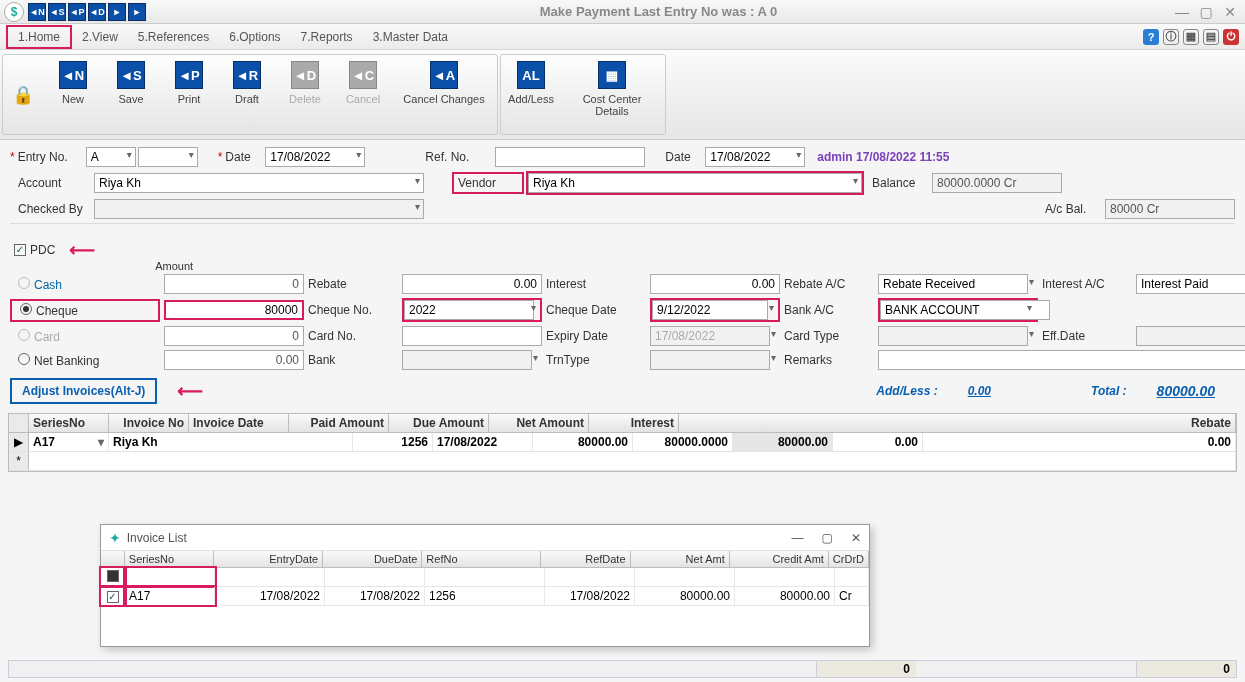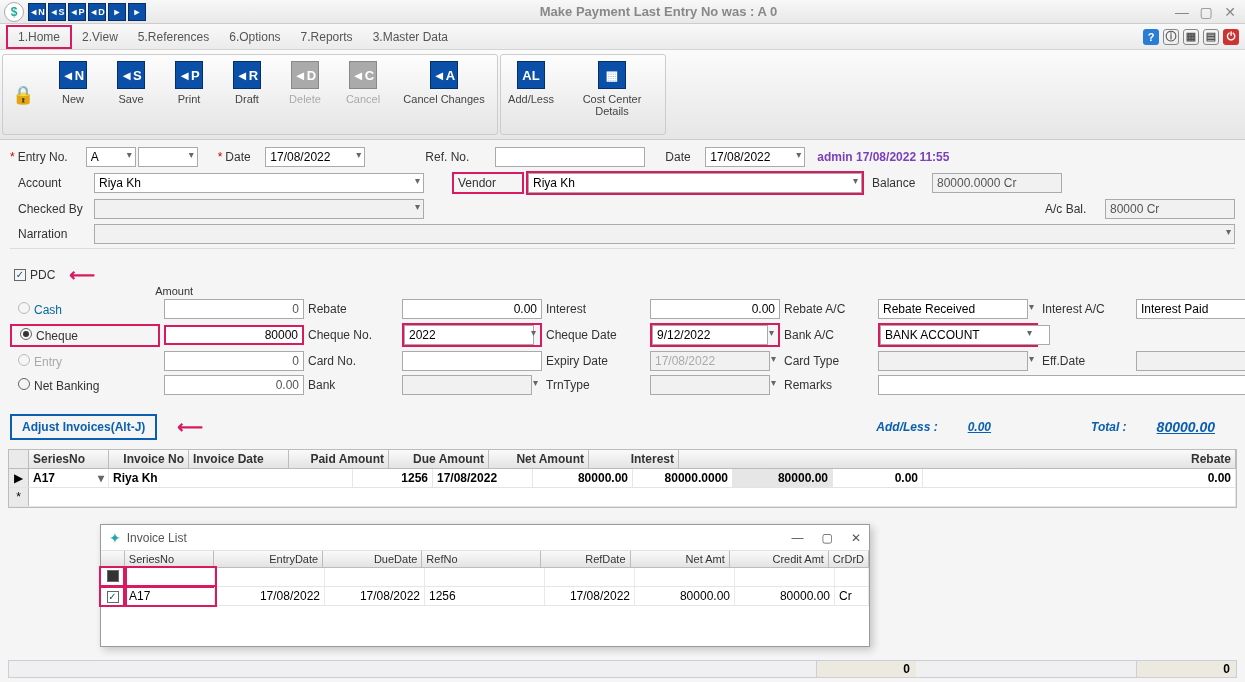--- a/index.html
+++ b/index.html
@@ -197,24 +197,20 @@
   </div>
 
   <div class="frow">
     <span class="lbl" style="width:76px;margin-left:8px">Checked By</span>
     <span class="sel-wrap"><input class="sel ro" style="width: 330px;"></span>
     <span style="flex:1"></span>
     <span class="lbl" style="width:60px">A/c Bal.</span>
     <input class="inp ro" style="width: 130px;" value="80000 Cr">
   </div>
 
-  <div class="frow">
-    <span class="lbl" style="width:76px;margin-left:8px">Narration</span>
-    <span class="sel-wrap" style="flex:1"><input class="sel ro" style="width: 100%;"></span>
-  </div>
 
   <div class="pm-section">
     <div class="frow" style="margin-bottom:0">
       <span class="chk" style="margin-left:4px">✓</span>
       <span class="lbl" style="margin-left:4px">PDC</span>
       <span class="pink-arrow" style="margin-left:14px">⟵</span>
       <span class="amount-hdr" style="margin-left:60px">Amount</span>
     </div>
 
     <div class="pm-table">
@@ -234,42 +230,42 @@
       <input class="pm-inp hl-box" value="80000" style="">
       <span class="pm-cell-lbl">Cheque No.</span>
       <span class="sel-wrap hl-box"><input class="sel" style="width: 130px;" value="2022"></span>
       <span class="pm-cell-lbl">Cheque Date</span>
       <span class="sel-wrap hl-box"><input class="sel" style="width: 116px;" value="9/12/2022"></span>
       <span class="pm-cell-lbl">Bank A/C</span>
       <span class="sel-wrap hl-box"><input class="sel" style="width: 170px;" value="BANK ACCOUNT"></span>
       <span></span>
         <span></span>
 
-      <div class="pm-cell-lbl" style="padding-left:8px"><span class="radio off-dim"></span><span style="color:#aaa">Entry</span></div>
+      <div class="pm-cell-lbl" style="padding-left:8px"><span class="radio off-dim"></span><span style="color:#aaa">Card</span></div>
       <input class="pm-inp ro" value="0" style="">
       <span class="pm-cell-lbl">Card No.</span>
       <input class="pm-inp ro left" style="">
       <span class="pm-cell-lbl">Expiry Date</span>
       <span class="sel-wrap"><input class="sel ro" style="width: 120px; color: rgb(170, 170, 170);" value="17/08/2022"></span>
       <span class="pm-cell-lbl">Card Type</span>
       <span class="sel-wrap"><input class="sel ro" style="width: 150px;"></span>
       <span class="pm-cell-lbl">Eff.Date</span>
       <span class="sel-wrap"><input class="sel ro" style="width: 150px;"></span>
 
       <div class="pm-cell-lbl" style="padding-left:8px"><span class="radio"></span><span>Net Banking</span></div>
       <input class="pm-inp ro" value="0.00" style="">
       <span class="pm-cell-lbl">Bank</span>
       <span class="sel-wrap"><input class="sel ro" style="width: 130px;"></span>
       <span class="pm-cell-lbl">TrnType</span>
       <span class="sel-wrap"><input class="sel ro" style="width: 120px;"></span>
       <span class="pm-cell-lbl">Remarks</span>
       <input class="pm-inp left" style="grid-column: span 3; width: 100%;">
     </div>
 
-    <div class="frow" style="margin-top:19px">
+    <div class="frow" style="margin-top:8px">
       <button class="adjust-btn">Adjust Invoices(Alt-J)</button>
       <span class="pink-arrow" style="margin-left:20px">⟵</span>
       <span style="flex:1"></span>
       <span class="link-it">Add/Less :</span>
       <span class="link-it link-u" style="margin-left:30px">0.00</span>
       <span class="link-it" style="margin-left:100px">Total :</span>
       <span class="link-it link-u" style="margin-left:30px;font-size:14px">80000.00</span>
       <span style="width:20px"></span>
     </div>
   </div>

